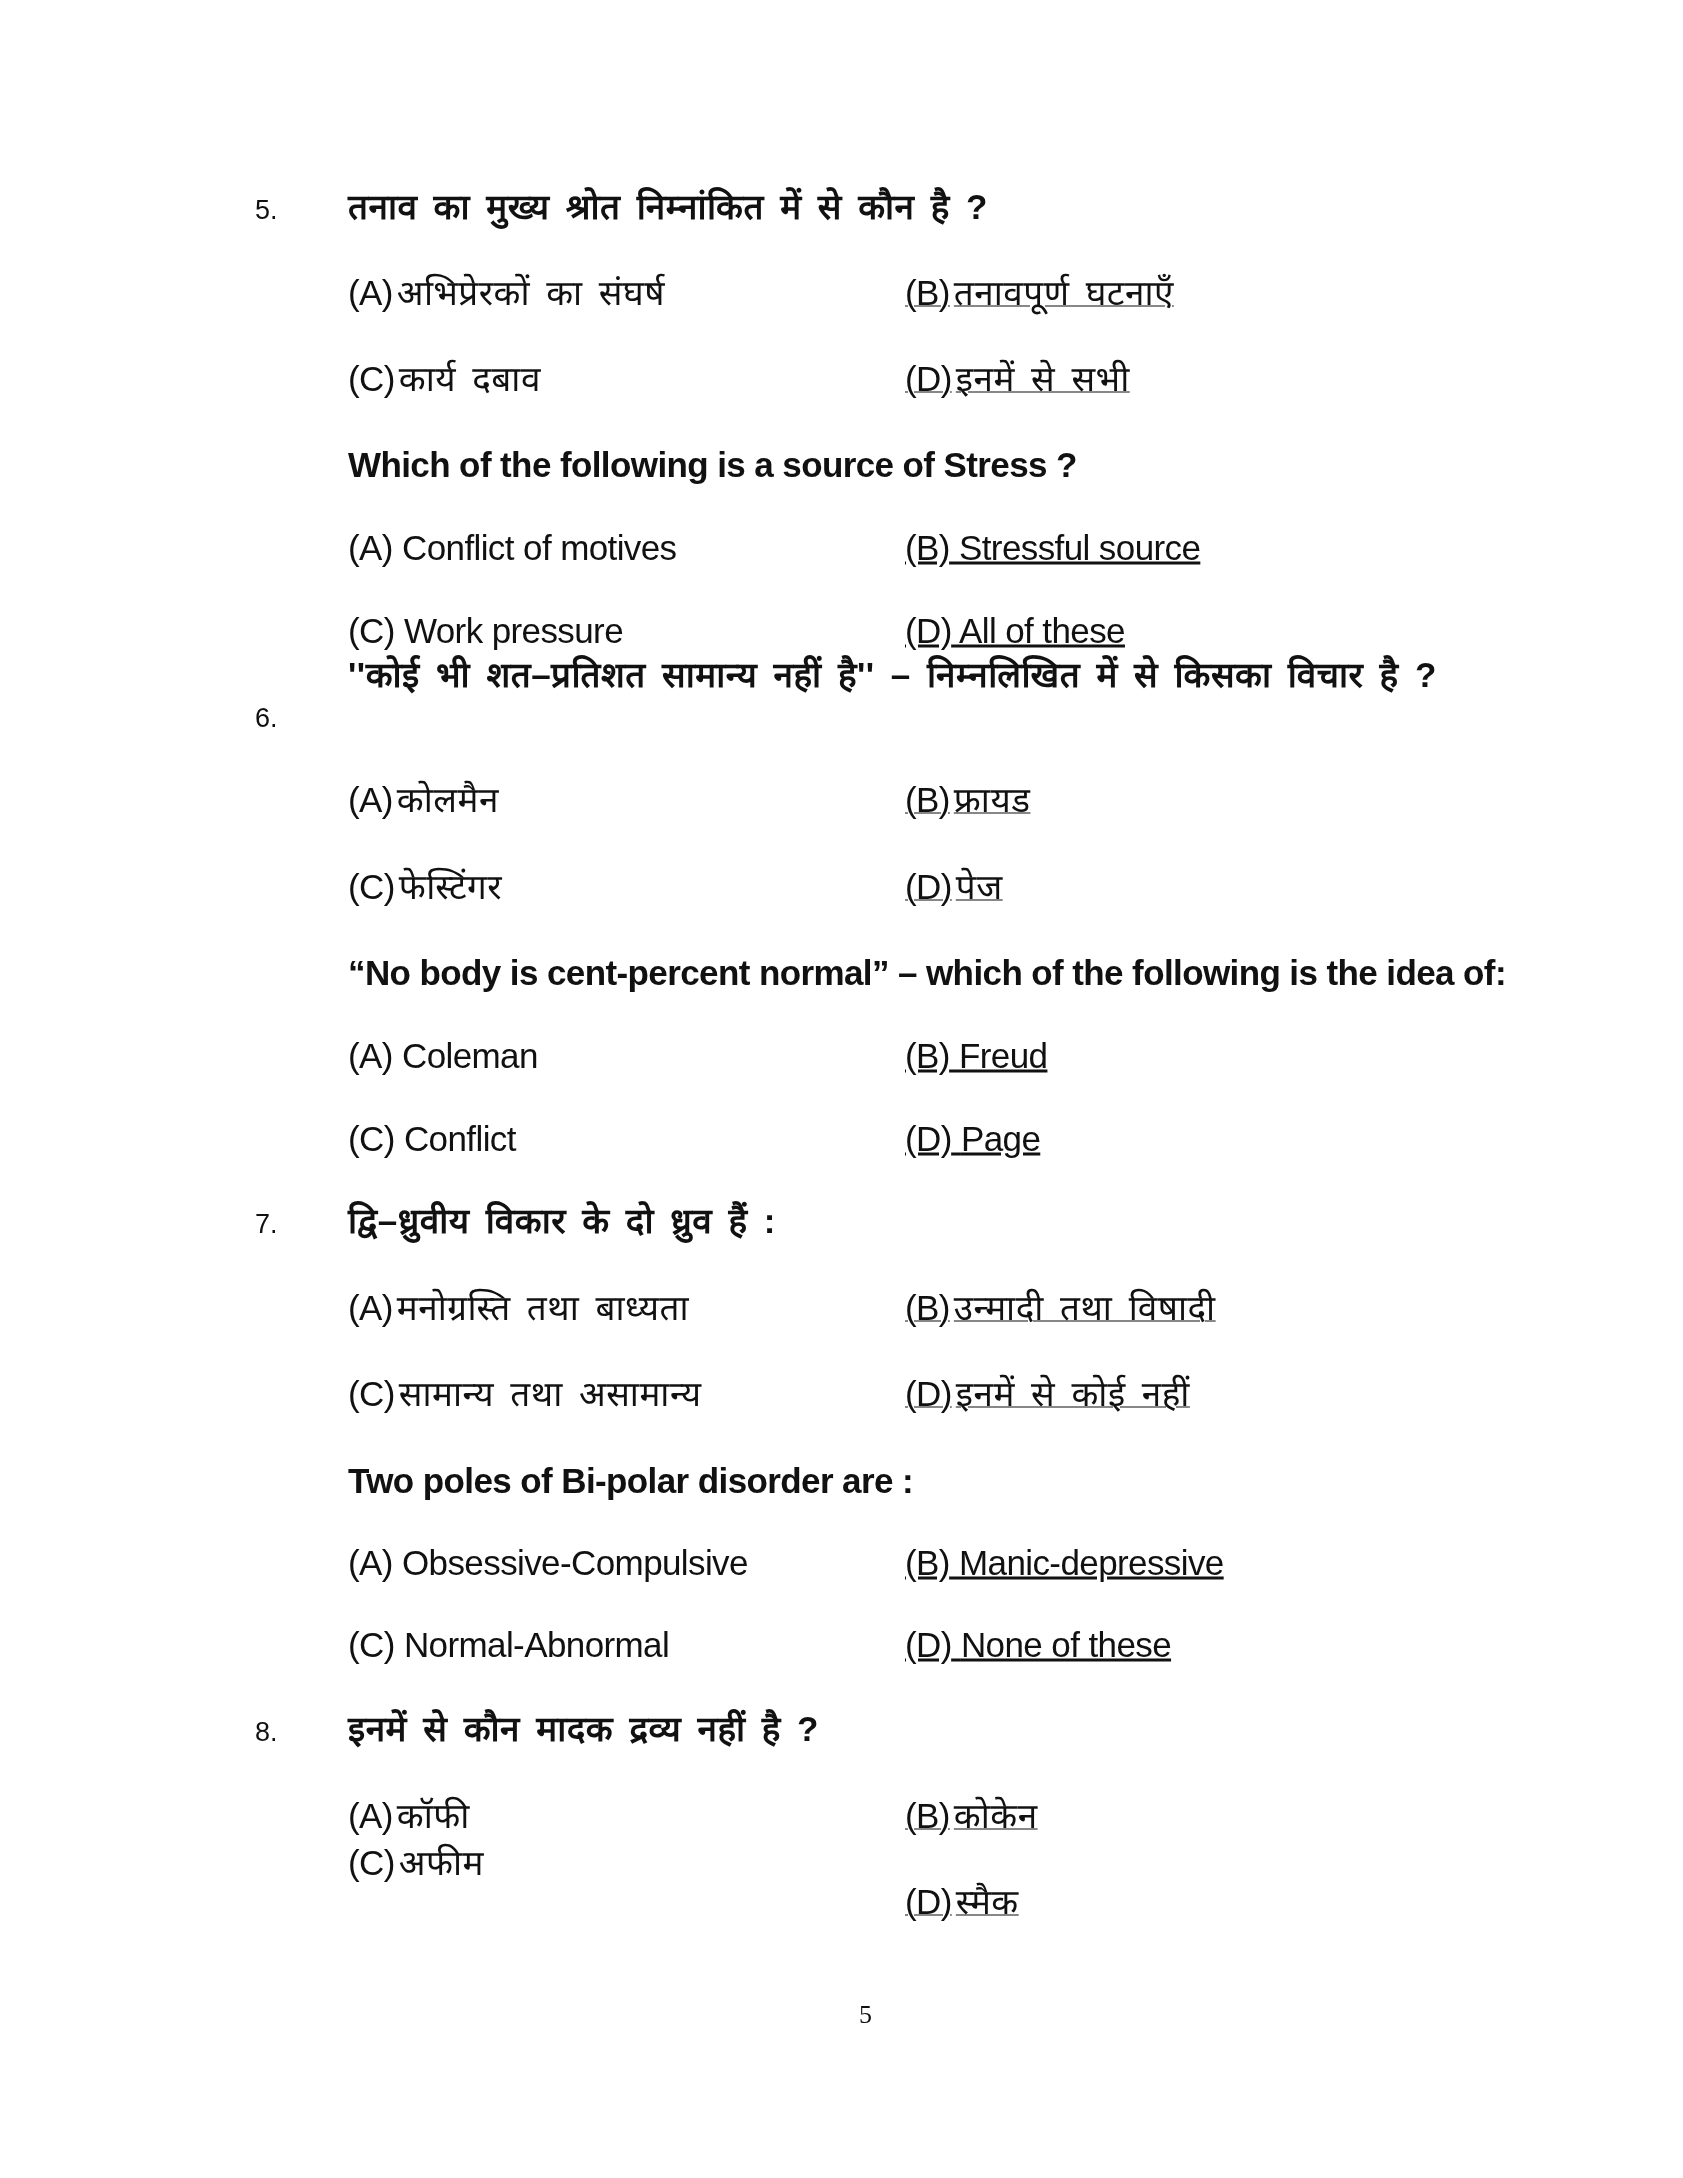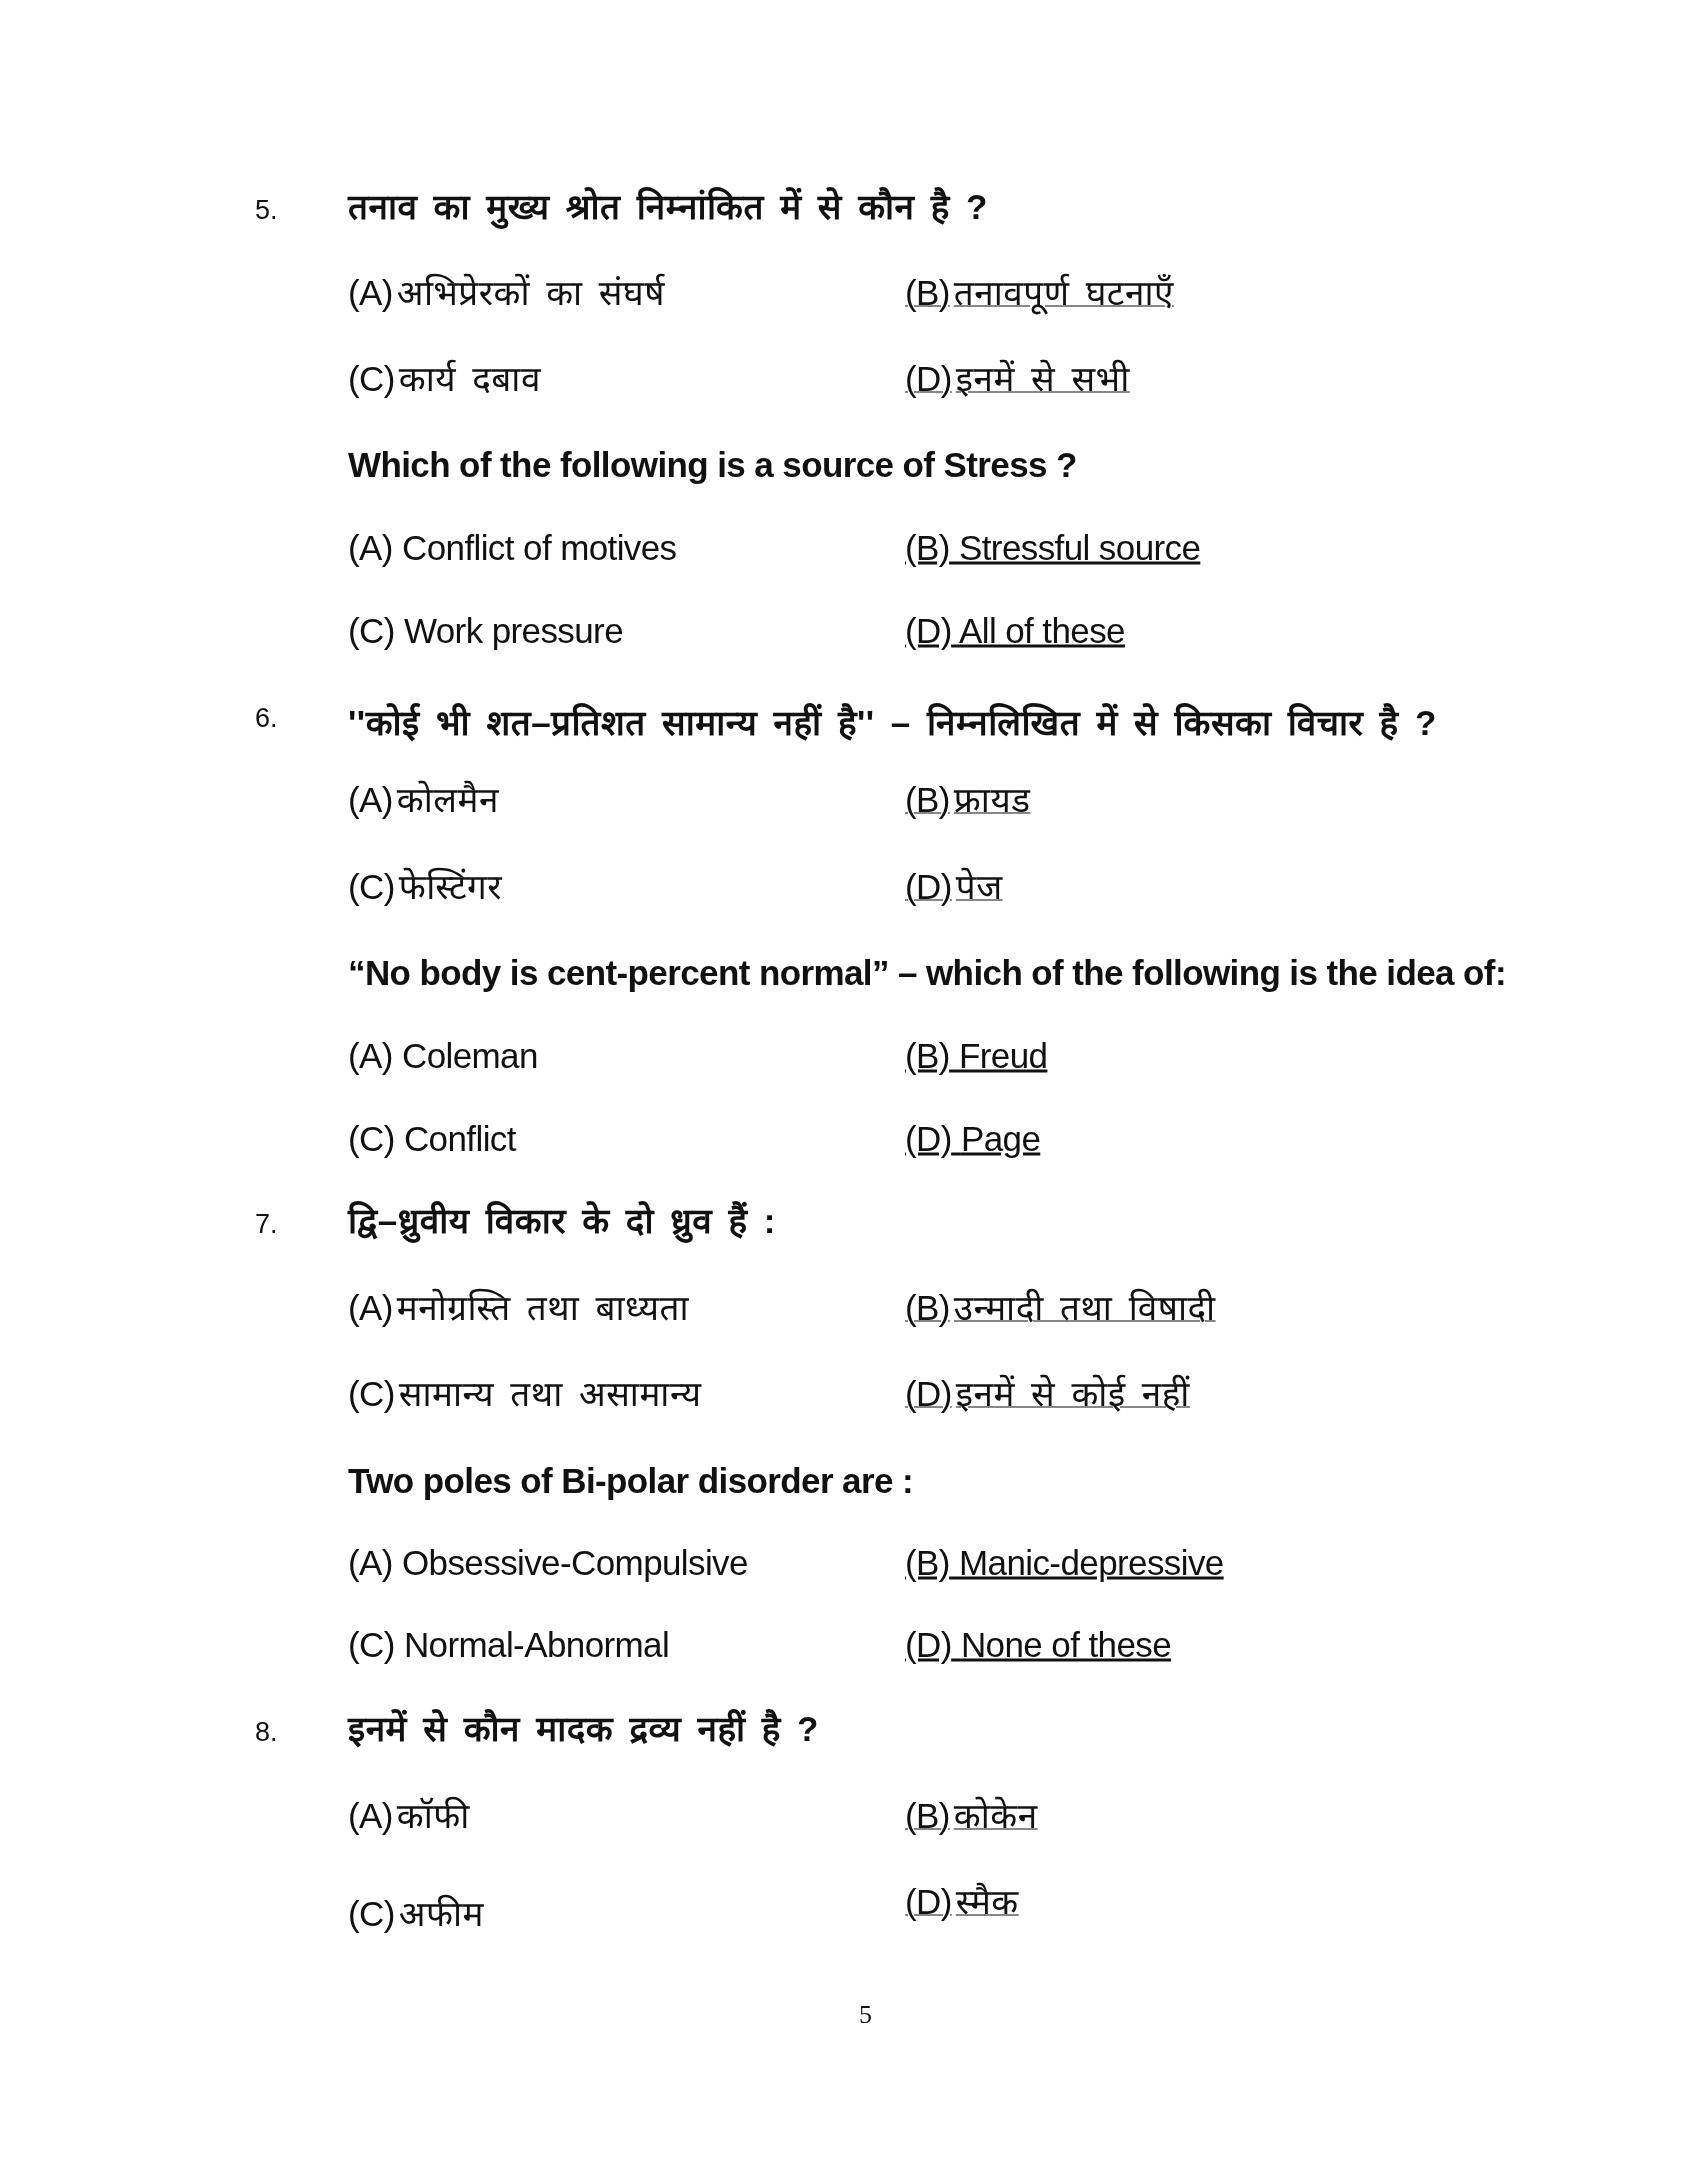--- a/index.html
+++ b/index.html
@@ -62,21 +62,21 @@
 
   <span class="line text qtext" style="top:464px">Which of the following is a source of Stress ?</span>
   <span class="line text col-a" style="top:547px"><span>(A)</span> <span>Conflict of motives</span></span>
   <span class="line text col-b" style="top:547px"><span>(B)</span> <span>Stressful source</span></span>
   <span class="line text col-a" style="top:630px"><span>(C)</span> <span>Work pressure</span></span>
   <span class="line text col-b" style="top:630px"><span>(D)</span> <span>All of these</span></span>
 </div>
 
 <div>
   <span class="line qnum" style="top:714px">6.</span>
-  <span class="line hi qtext" style="top:722px">''कोई भी शत–प्रतिशत सामान्य नहीं है'' – निम्नलिखित में से किसका विचार है ?</span>
+  <span class="line hi qtext" style="top:674px">''कोई भी शत–प्रतिशत सामान्य नहीं है'' – निम्नलिखित में से किसका विचार है ?</span>
 
   <span class="line col-a" style="top:799px"><span class="text opt-letter">(A)</span><span class="hi">कोलमैन</span></span>
   <span class="line col-b" style="top:799px"><span class="text opt-letter">(B)</span><span class="hi">फ्रायड</span></span>
   <span class="line col-a" style="top:886px"><span class="text opt-letter">(C)</span><span class="hi">फेस्टिंगर</span></span>
   <span class="line col-b" style="top:886px"><span class="text opt-letter">(D)</span><span class="hi">पेज</span></span>
 
   <span class="line text qtext" style="top:972px">“No body is cent-percent normal” – which of the following is the idea of:</span>
   <span class="line text col-a" style="top:1055px"><span>(A)</span> <span>Coleman</span></span>
   <span class="line text col-b" style="top:1055px"><span>(B)</span> <span>Freud</span></span>
   <span class="line text col-a" style="top:1138px"><span>(C)</span> <span>Conflict</span></span>
@@ -98,18 +98,18 @@
   <span class="line text col-a" style="top:1644px"><span>(C)</span> <span>Normal-Abnormal</span></span>
   <span class="line text col-b" style="top:1644px"><span>(D)</span> <span>None of these</span></span>
 </div>
 
 <div>
   <span class="line qnum" style="top:1728px">8.</span>
   <span class="line hi qtext" style="top:1728px">इनमें से कौन मादक द्रव्य नहीं है ?</span>
 
   <span class="line col-a" style="top:1815px"><span class="text opt-letter">(A)</span><span class="hi">कॉफी</span></span>
   <span class="line col-b" style="top:1815px"><span class="text opt-letter">(B)</span><span class="hi">कोकेन</span></span>
-  <span class="line col-a" style="top:1913px"><span class="text opt-letter">(C)</span><span class="hi">अफीम</span></span>
+  <span class="line col-a" style="top:1862px"><span class="text opt-letter">(C)</span><span class="hi">अफीम</span></span>
   <span class="line col-b" style="top:1901px"><span class="text opt-letter">(D)</span><span class="hi">स्मैक</span></span>
 </div>
 
 <div class="page-number">5</div>
 
 
 </body></html>

